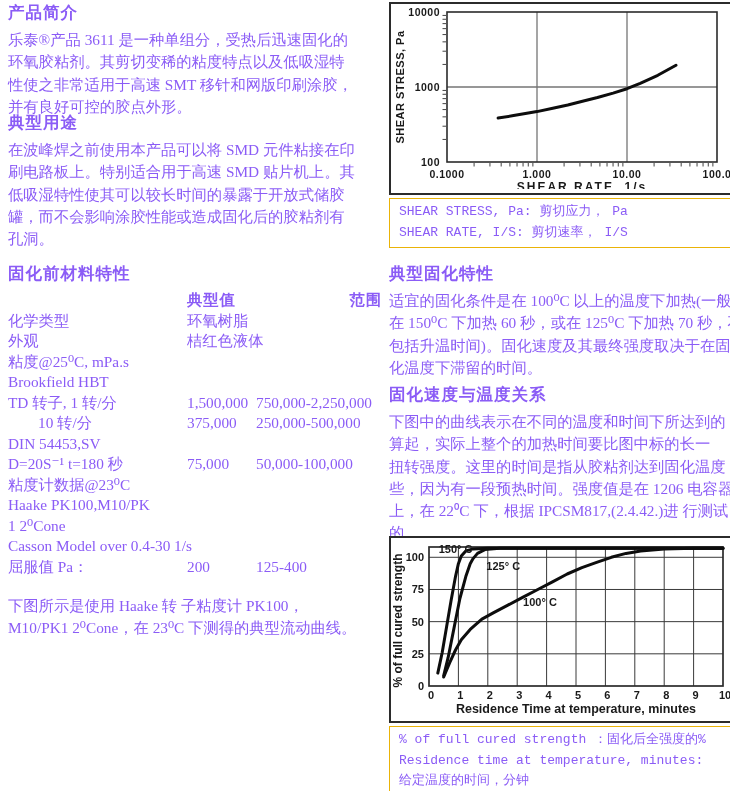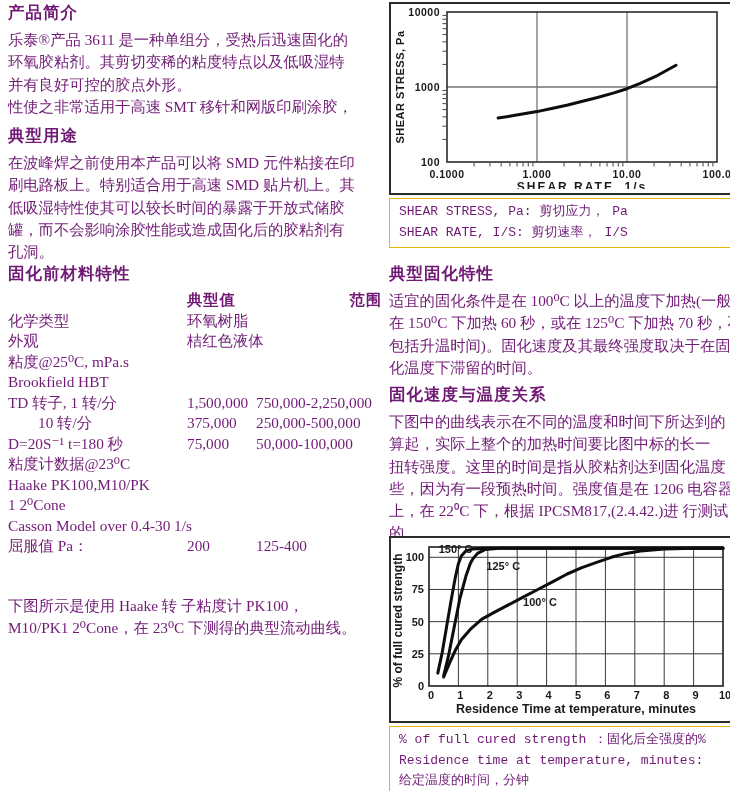--- a/index.html
+++ b/index.html
@@ -1,17 +1,17 @@
 <!DOCTYPE html>
 <html><head>
 <meta charset="utf-8">
 <style>
   html,body{margin:0;padding:0;background:#fff;}
   .page{position:relative;width:730px;height:791px;background:#ffffff;overflow:hidden;
-        font-family:"Liberation Serif","DejaVu Serif",serif;color:#701a75;}
+        font-family:"Liberation Serif","DejaVu Serif",serif;color:#8b5cf6;}
   .col{position:absolute;top:0;height:791px;}
   .col-left{left:8px;width:374px;}
   .col-right{left:389px;width:352px;}
   .group{position:absolute;left:0;width:100%;}
   h2.sec{margin:0 0 5px 0;font-size:16.5px;font-weight:bold;letter-spacing:1px;}
   .para{font-size:15.3px;}
   .para div{line-height:22.3px;white-space:nowrap;}
   
   .props{font-size:15.3px;margin-top:2px;}
   .prow{display:grid;grid-template-columns:172px 76px auto;line-height:20.5px;}
@@ -24,39 +24,39 @@
   .fig{position:absolute;left:0;width:351px;}
   .chart-box{border:2px solid #2b2b2b;background:#fff;}
   .caption-box{border:1px solid #eab308;margin-top:3px;padding:3px 9px 4px 9px;
      font-family:"Liberation Mono","DejaVu Sans Mono",monospace;font-size:13px;}
   .caption-box div{line-height:20.5px;white-space:nowrap;}
   #fig-flow{top:2px;}
   #fig-cure{top:536px;}
   #g-cure-props{top:263px;}
   #g-cure-speed{top:384px;font-family:Liberation Serif, serif;}
   #g-intro{top:2px;}
-  #g-uses{top:125px;}
+  #g-uses{top:112px;}
   #g-props{top:263px;}
   #g-flow{top:595px;}
   svg text{font-family:"Liberation Sans","DejaVu Sans",sans-serif;fill:#1a1a1a;}
 </style>
 </head>
 <body>
 
 <div class="page">
 
   <div class="col col-left">
 
     <div class="group" id="g-intro">
       <h2 class="sec">产品简介</h2>
       <div class="para">
           <div>乐泰®产品 3611 是一种单组分，受热后迅速固化的</div>
           <div>环氧胶粘剂。其剪切变稀的粘度特点以及低吸湿特</div>
+          <div>性使之非常适用于高速 SMT 移针和网版印刷涂胶，</div>
           <div>并有良好可控的胶点外形。</div>
-          <div>性使之非常适用于高速 SMT 移针和网版印刷涂胶，</div>
         </div>
     </div>
 
     <div class="group" id="g-uses">
       <h2 class="sec">典型用途</h2>
       <div class="para">
           <div>在波峰焊之前使用本产品可以将 SMD 元件粘接在印</div>
           <div>刷电路板上。特别适合用于高速 SMD 贴片机上。其</div>
           <div>低吸湿特性使其可以较长时间的暴露于开放式储胶</div>
           <div>罐，而不会影响涂胶性能或造成固化后的胶粘剂有</div>
@@ -96,20 +96,21 @@
             <span class="c1">TD 转子, 1 转/分</span>
             <span class="c2">1,500,000</span>
             <span class="c3">750,000-2,250,000</span>
           </div>
           <div class="prow">
             <span class="c1 ind">10 转/分</span>
             <span class="c2">375,000</span>
             <span class="c3">250,000-500,000</span>
           </div>
           <div class="prow">
+            <span class="c1">DIN 54453,SV</span>
             <span class="c2"></span>
             <span class="c3"></span>
           </div>
           <div class="prow">
             <span class="c1">D=20S⁻¹ t=180 秒</span>
             <span class="c2">75,000</span>
             <span class="c3">50,000-100,000</span>
           </div>
           <div class="prow">
             <span class="c1">粘度计数据@23⁰C</span>

